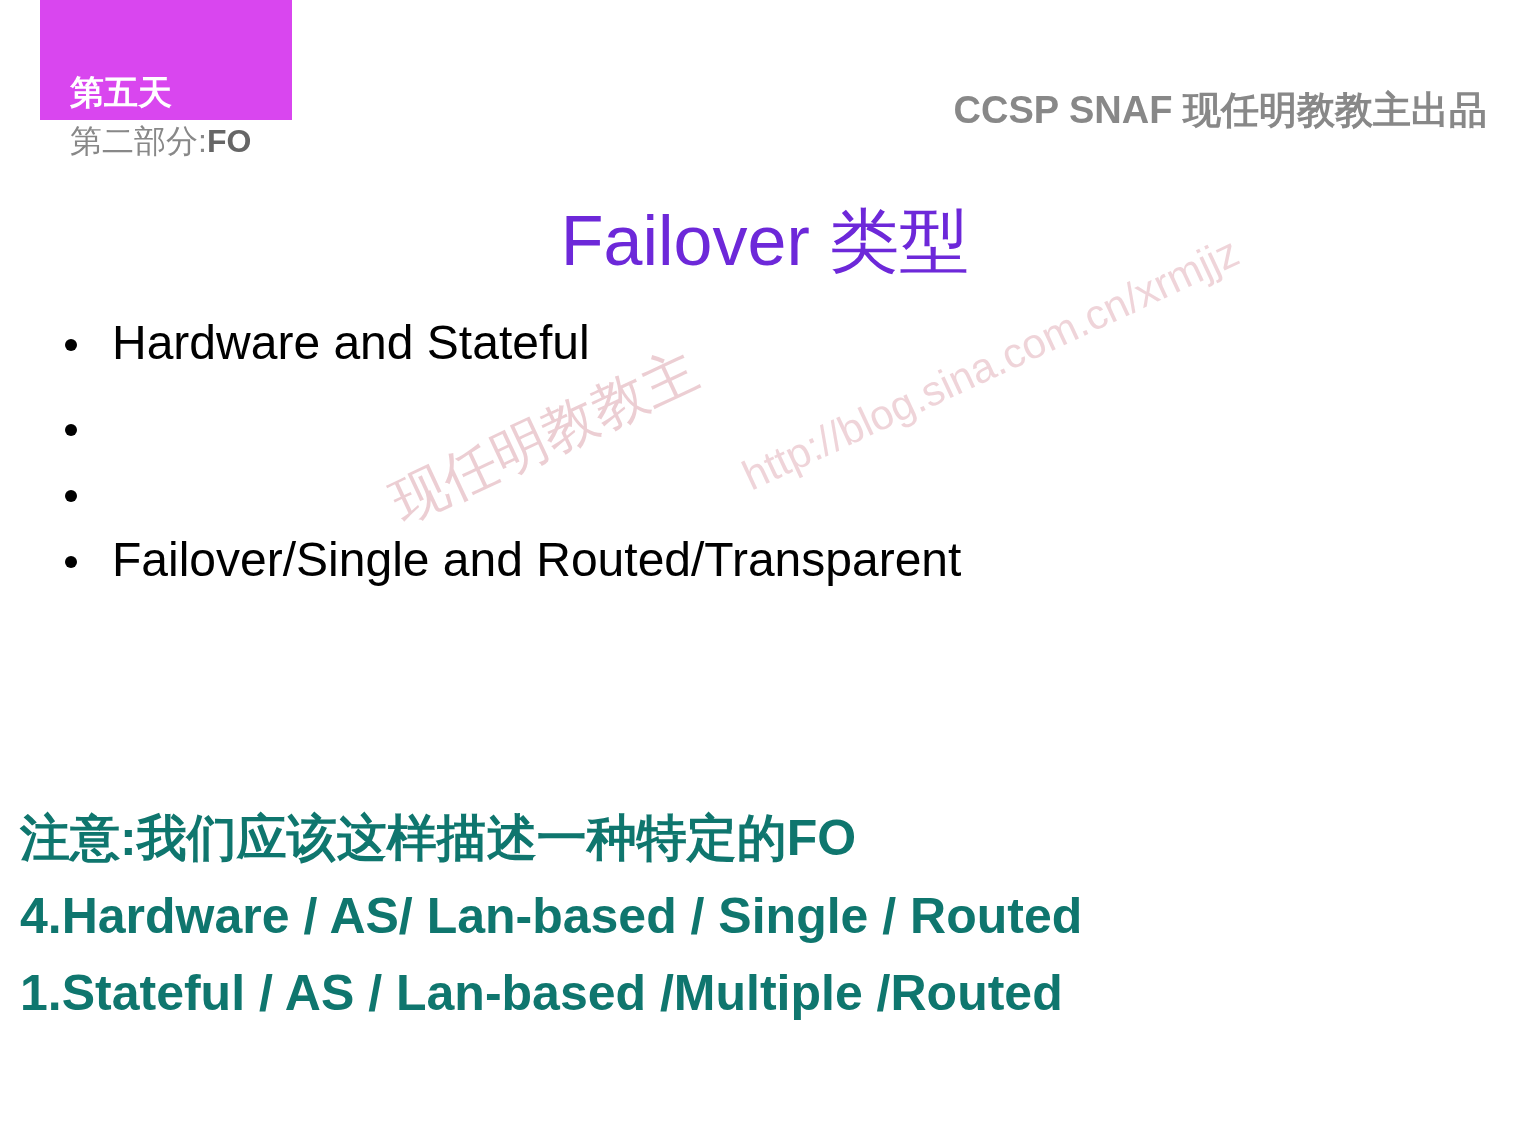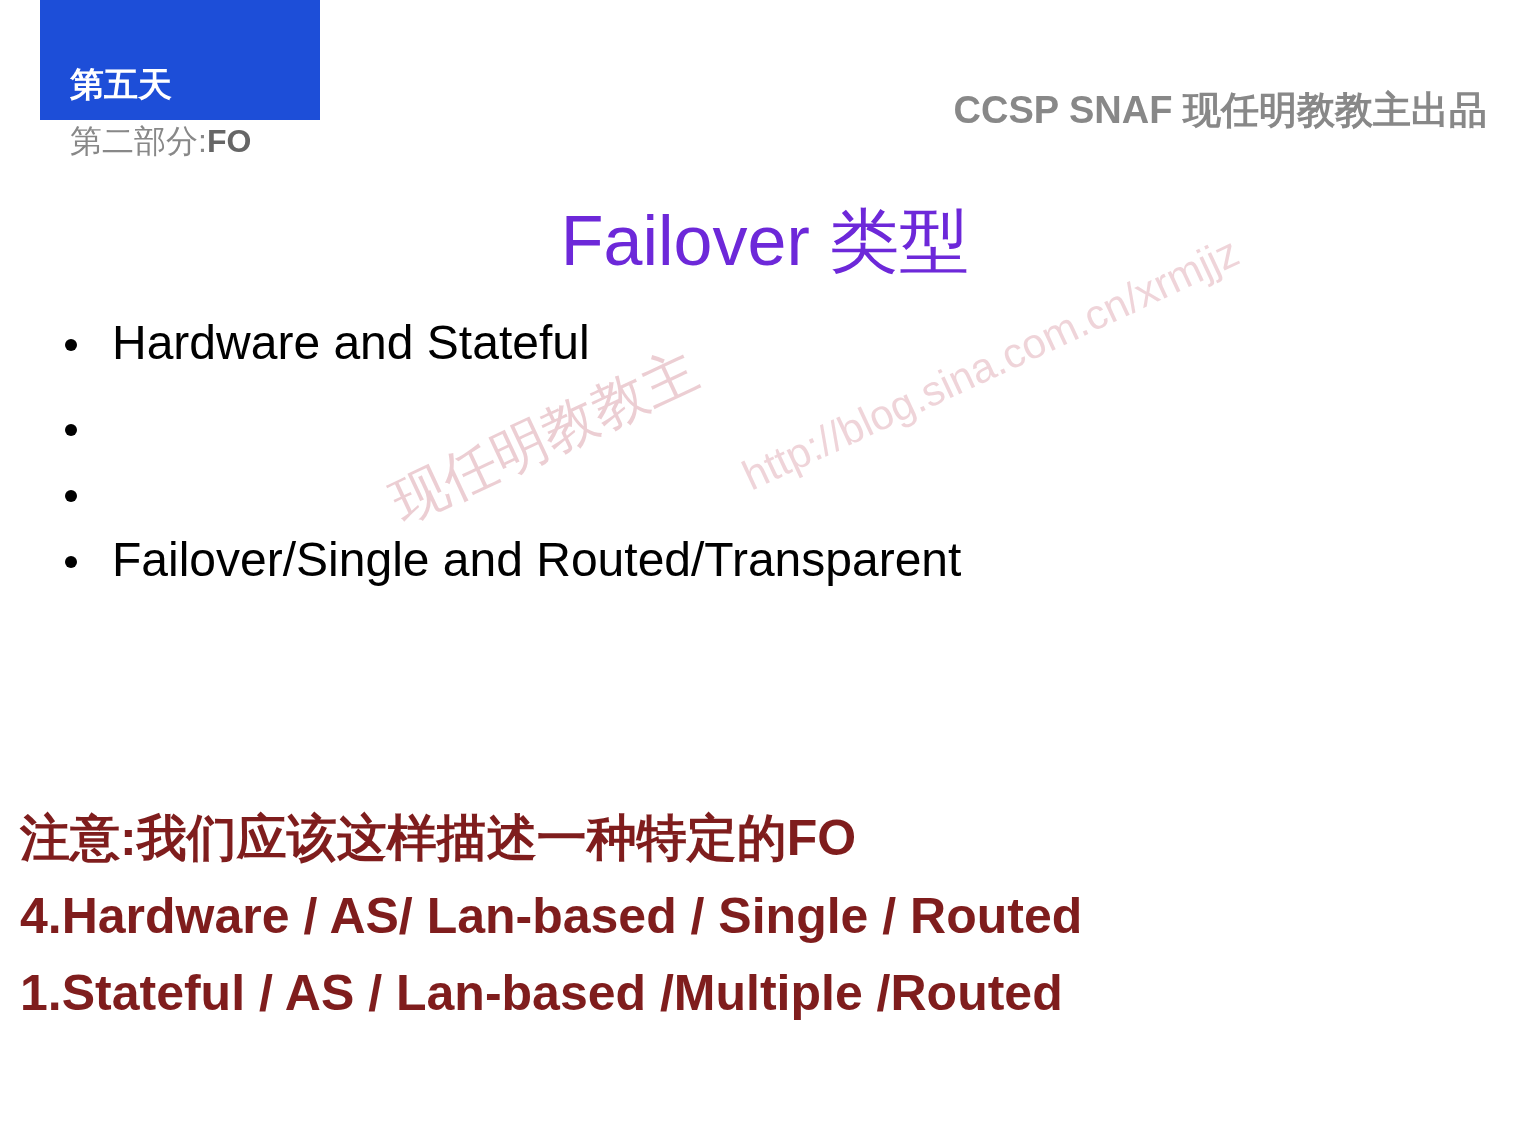--- a/index.html
+++ b/index.html
@@ -8,26 +8,26 @@
       height: 1146px;
       background: #ffffff;
       font-family: Arial, "Microsoft YaHei", sans-serif;
       position: relative;
       overflow: hidden;
     }
     .header-block {
       position: absolute;
       top: 0;
       left: 40px;
-      width: 280px;
+      width: 252px;
       height: 120px;
-      background: #1d4ed8;
+      background: #d946ef;
       display: flex;
       align-items: flex-end;
-      padding: 0 0 12px 30px;
+      padding: 0 0 4px 30px;
     }
     .header-day {
       color: #ffffff;
       font-size: 34px;
       font-weight: bold;
     }
     .header-subtitle-wrap {
       position: absolute;
       top: 120px;
       left: 70px;
@@ -82,21 +82,21 @@
       color: #000000;
     }
     .note-section {
       position: absolute;
       top: 800px;
       left: 20px;
     }
     .note-line {
       font-size: 50px;
       font-weight: bold;
-      color: #7f1d1d;
+      color: #0f766e;
       line-height: 1.55;
       font-family: Arial, "SimSun", serif;
     }
     .watermark {
       position: absolute;
       top: 400px;
       left: 380px;
       transform: rotate(-25deg);
       color: rgba(180, 60, 80, 0.25);
       font-size: 55px;

